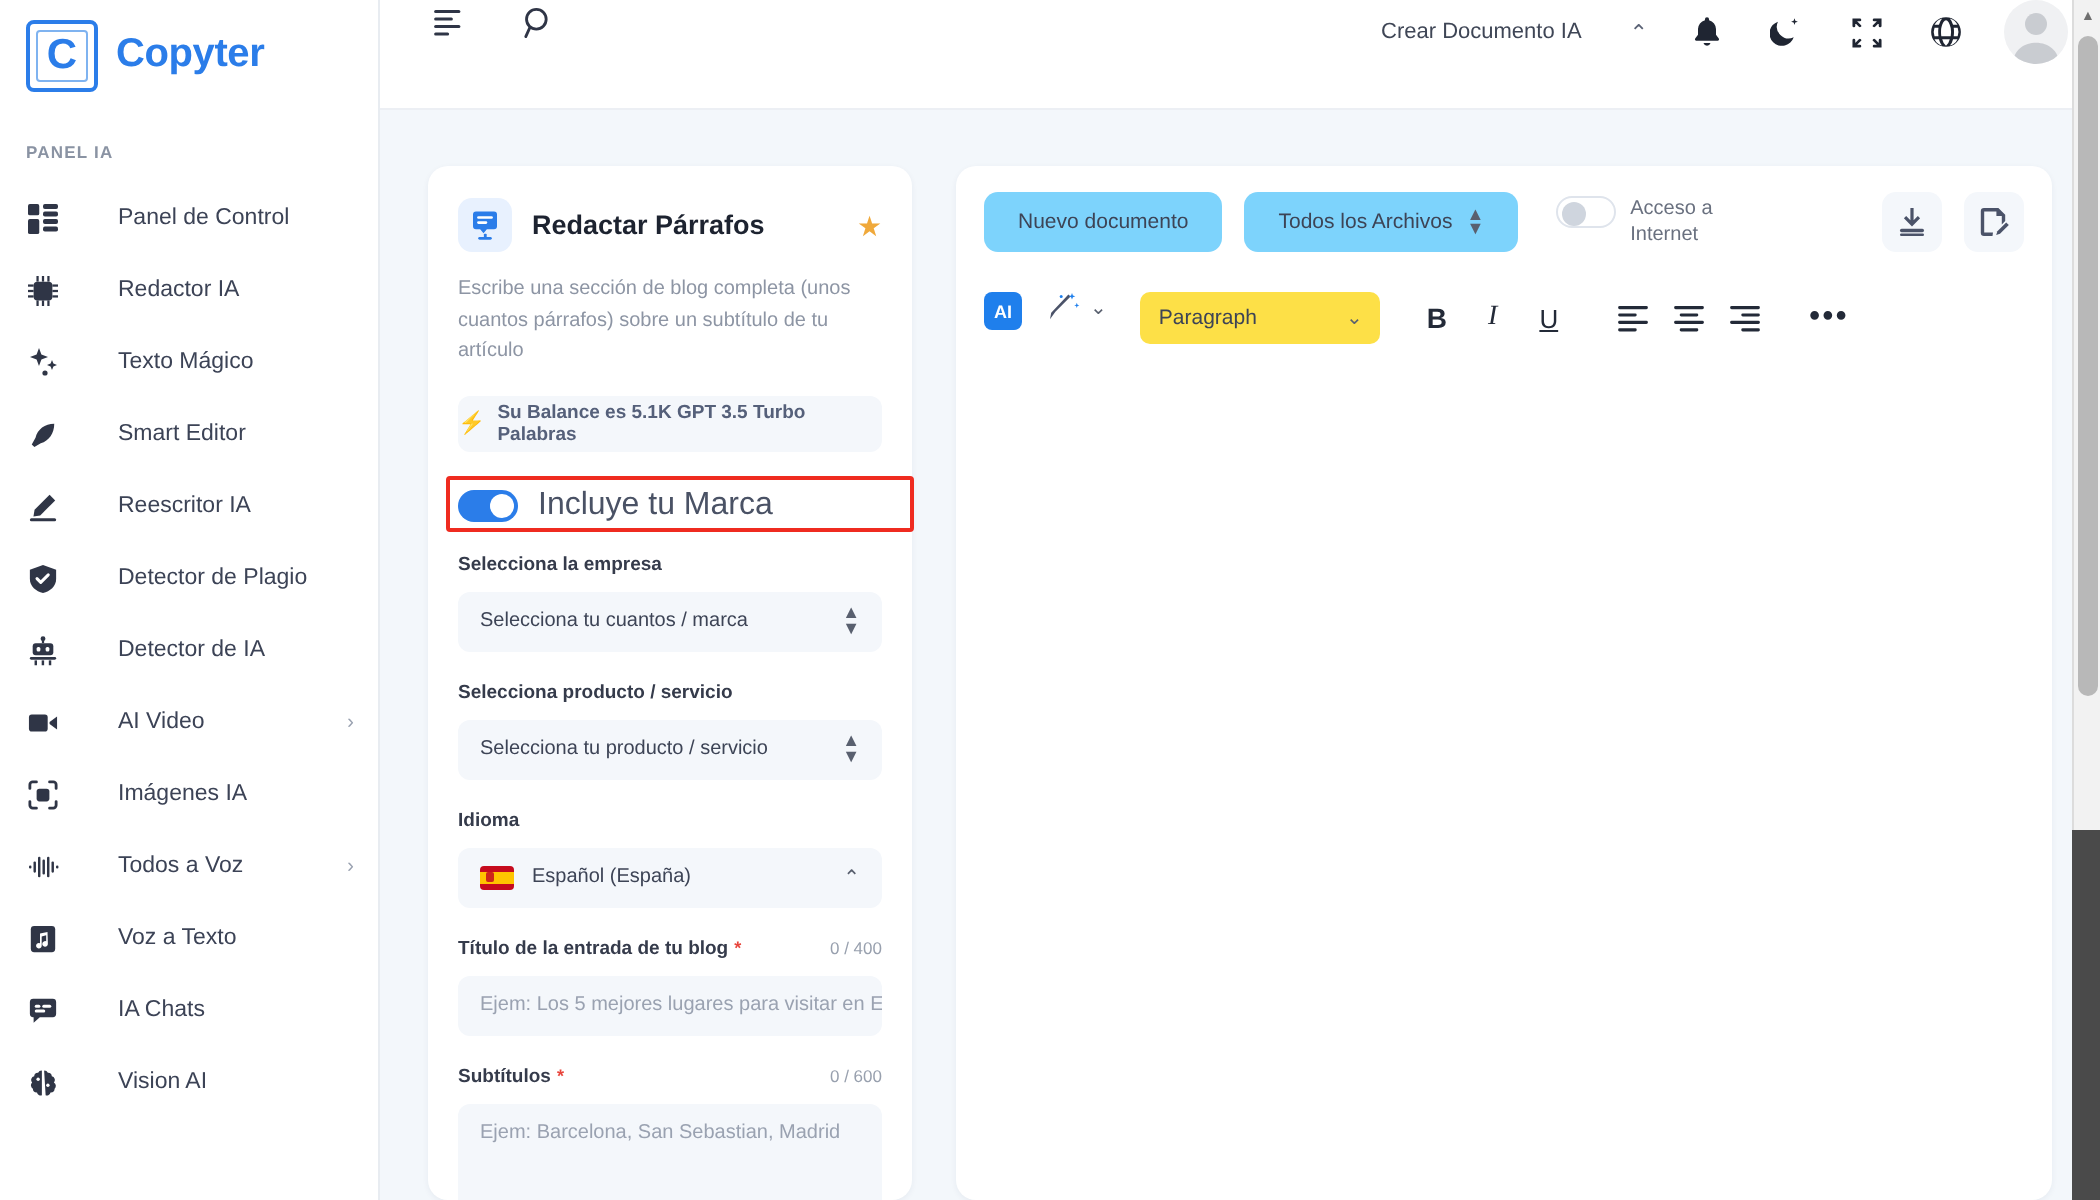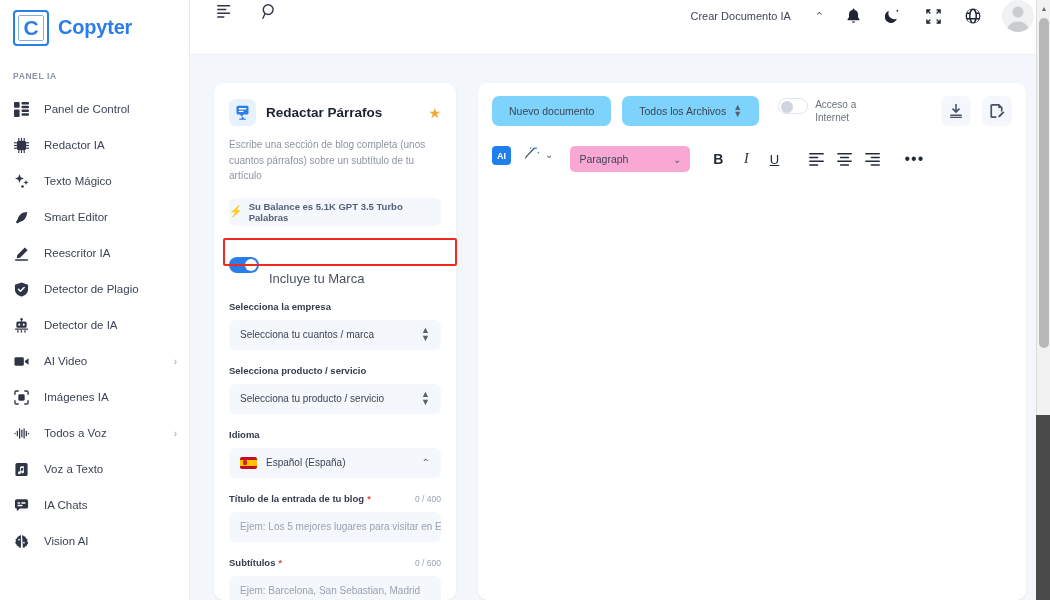--- a/index.html
+++ b/index.html
@@ -49,21 +49,21 @@
   }
   .panel-label {
     font-size: 8.5px; font-weight: 700; color: #8a93a3;
     letter-spacing: 0.6px;
     padding: 16px 0 10px 13px;
   }
   .nav-item {
     display: flex; align-items: center;
     height: 36px;
     padding: 0 12px 0 13px;
-    gap: 14px;
+    gap: 29px;
     cursor: pointer;
     color: #3c4356;
   }
   .nav-icon {
     width: 17px; height: 17px;
     flex: 0 0 17px;
     display: flex; align-items: center; justify-content: center;
     color: #2f3546;
   }
   .nav-icon svg { display: block; }
@@ -154,21 +154,21 @@
   .switch {
     width: 30px; height: 16px; border-radius: 8px;
     background: #2b7de9; position: relative; flex: 0 0 30px; cursor: pointer;
   }
   .switch .knob {
     position: absolute; top: 2px; left: 16px;
     width: 12px; height: 12px; border-radius: 50%; background: #fff;
   }
   .switch.off { background: #ffffff; border: 1px solid #dfe4ec; }
   .switch.off .knob { left: 2px; background: #cfd5de; }
-  .toggle-label { font-size: 13px; color: #4a5265; margin-top: 27px; }
+  .toggle-label { font-size: 16px; color: #4a5265; }
 
   .field-label {
     font-size: 9.5px; font-weight: 700; color: #353b4b;
     margin-top: 15px; display: flex; align-items: baseline;
   }
   .field-label .req { color: #e8453c; margin-left: 3px; font-size: 9px; }
   .counter { margin-left: auto; font-size: 8.5px; color: #98a0ae; font-weight: 400; }
 
   .select-box {
     margin-top: 8px;
@@ -257,21 +257,21 @@
   .ai-chip {
     width: 19px; height: 19px; border-radius: 4px;
     background: #1f7fec; color: #fff;
     font-size: 9px; font-weight: 700;
     display: flex; align-items: center; justify-content: center;
     cursor: pointer;
   }
   .wand { margin-left: 13px; display: flex; align-items: center; gap: 5px; cursor: pointer; }
   .para-select {
     margin-left: 17px;
-    background: #f9a8d4; border-radius: 5px;
+    background: #fde047; border-radius: 5px;
     height: 26px; width: 120px;
     display: flex; align-items: center; padding: 0 9px;
     font-size: 10.5px; color: #3d4456; cursor: pointer;
   }
   .para-select .val { flex: 1; }
   .fmt-btn {
     width: 28px; height: 26px;
     display: flex; align-items: center; justify-content: center;
     cursor: pointer; color: #232a38;
   }

